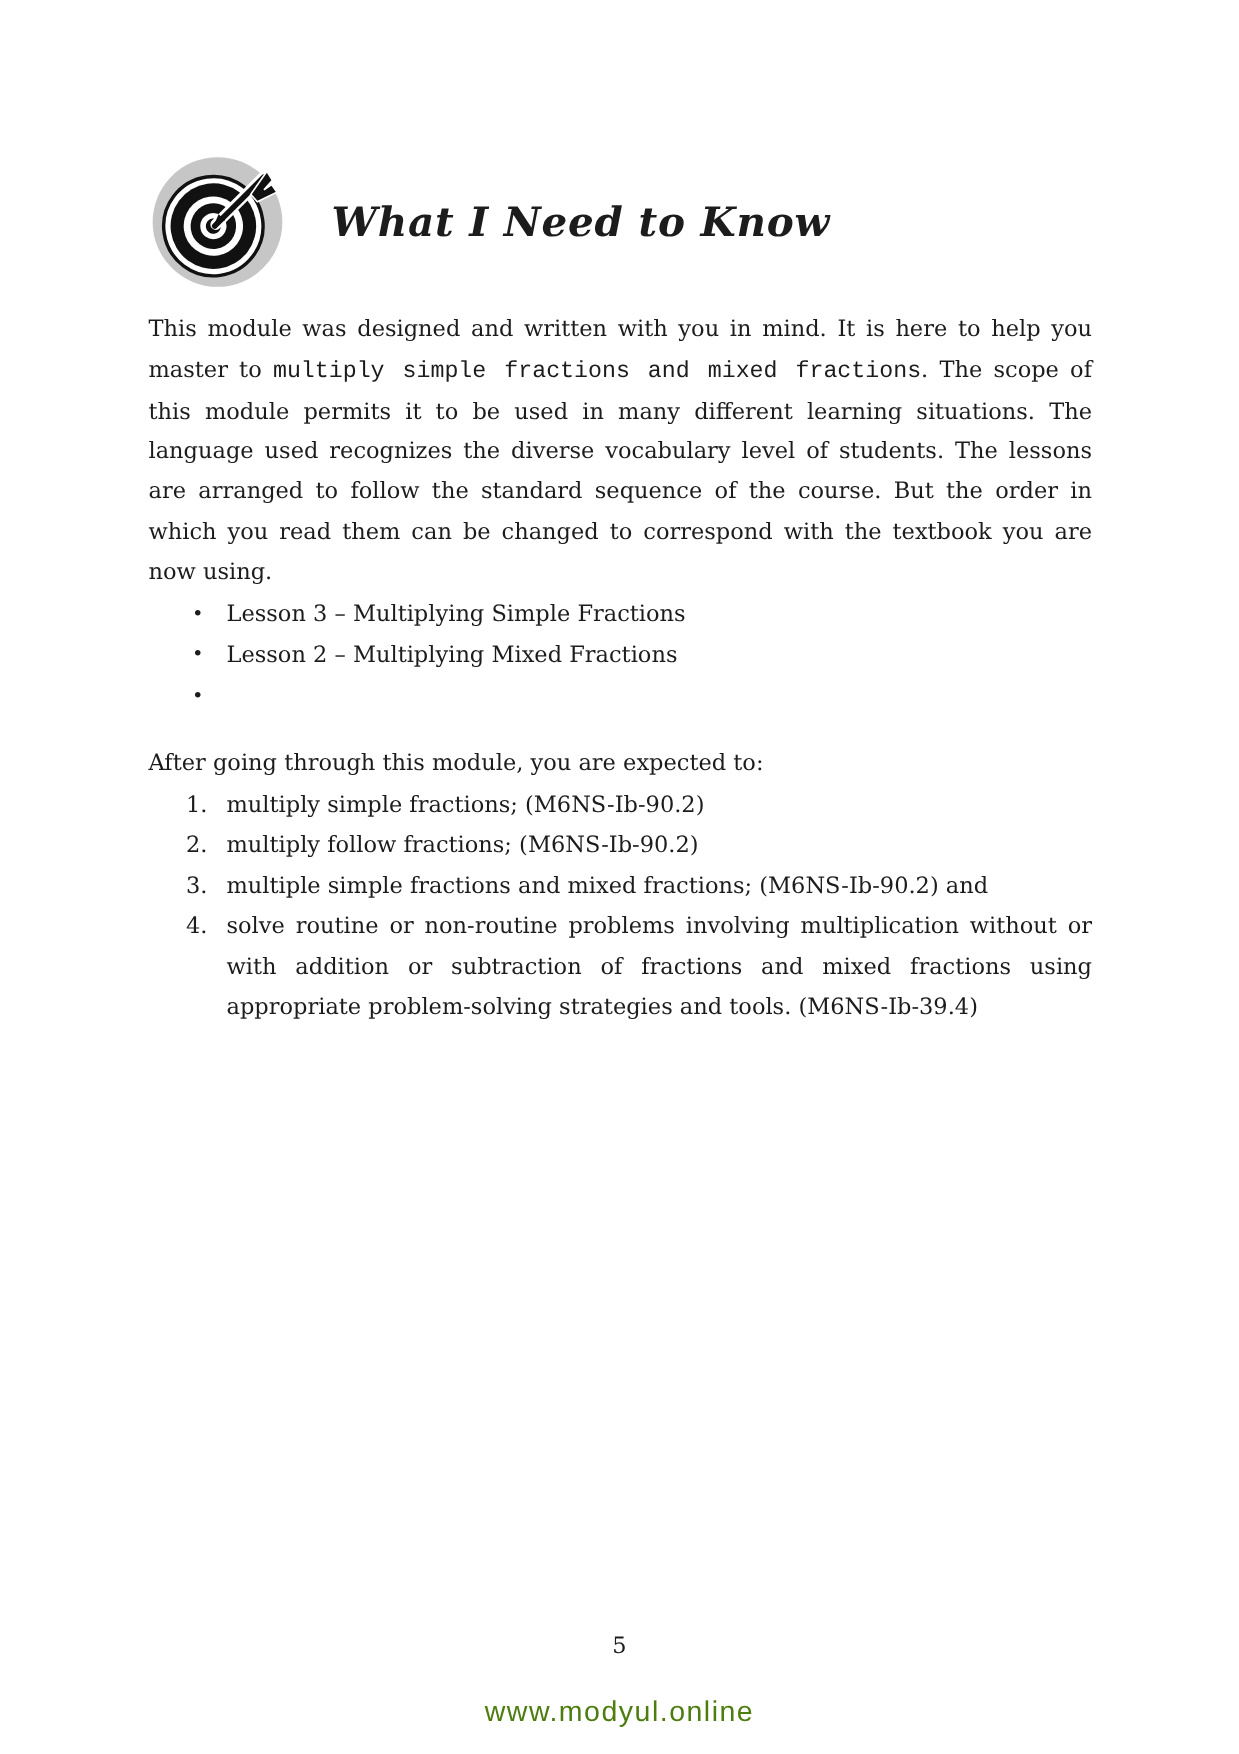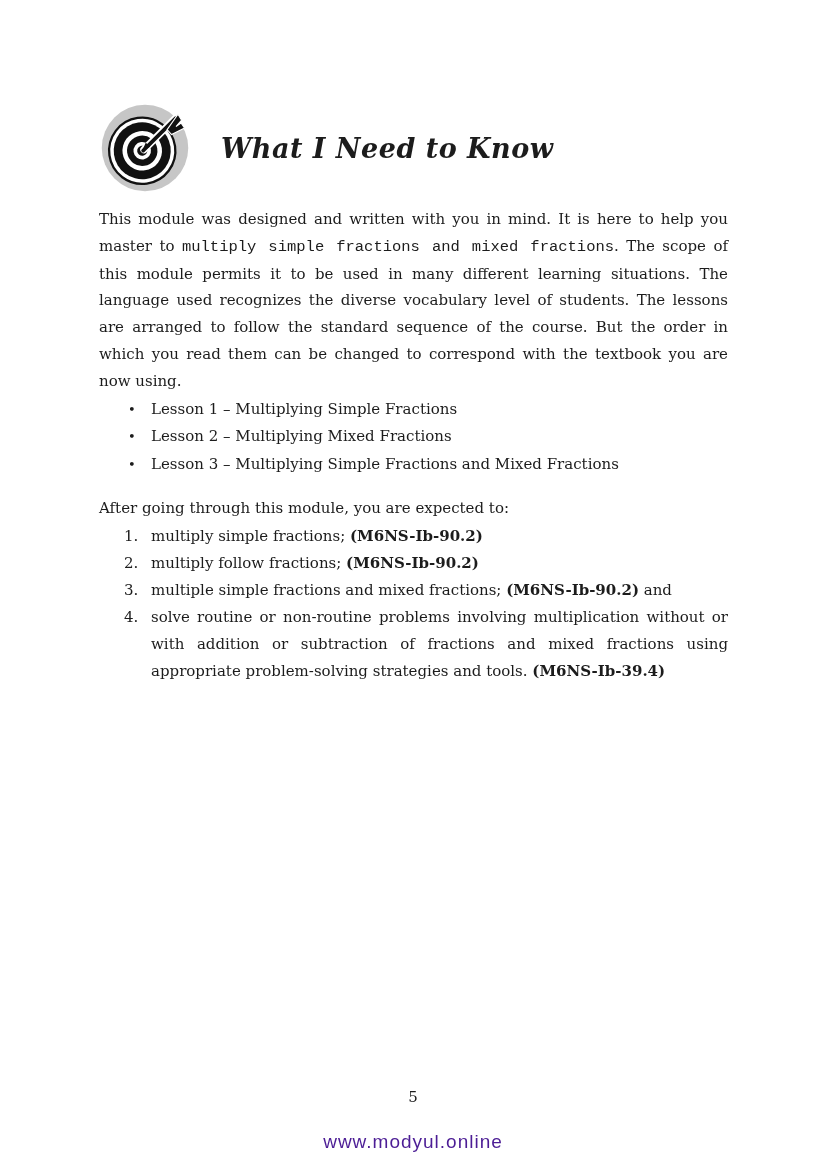--- a/index.html
+++ b/index.html
@@ -72,40 +72,40 @@
   }
   .obj-num {
     margin-left: 25px;
     width: 27px;
     flex: 0 0 auto;
   }
   .obj-body {
     flex: 1;
     text-align: justify;
   }
-  .code { font-weight: bold; }
+  .code { font-weight: normal; }
   .page-number {
     position: absolute;
     left: 0;
     right: 0;
     bottom: 63px;
     text-align: center;
     font-size: 15px;
     color: #1c1c1c;
   }
   .watermark {
     position: absolute;
     left: 0;
     right: 0;
     bottom: 16px;
     text-align: center;
     font-family: "Liberation Sans", sans-serif;
     font-size: 19px;
     letter-spacing: 1px;
-    color: #4c1d95;
+    color: #4d7c0f;
   }
 </style>
 </head>
 <body>
 
 <div class="page">
   <div class="content">
 
     <div class="header">
       <div class="icon-wrap">
@@ -127,29 +127,28 @@
       </div>
       <h1 class="title">What I Need to Know</h1>
     </div>
 
     <p class="para"><span>This module was designed and written with you in mind. It is here to help you master to </span><span class="alt-font">multiply simple fractions and mixed fractions</span><span>. The scope of this module permits it to be used in many different learning situations. The language used recognizes the diverse vocabulary level of students. The lessons are arranged to follow the standard sequence of the course. But the order in which you read them can be changed to correspond with the textbook you are now using.</span></p>
 
 
     <div class="bullet-list">
       <div class="bullet-row">
         <span class="bullet-glyph">•</span>
-        <span>Lesson 1 – Multiplying Simple Fractions</span>
+        <span>Lesson 3 – Multiplying Simple Fractions</span>
       </div>
       <div class="bullet-row">
         <span class="bullet-glyph">•</span>
         <span>Lesson 2 – Multiplying Mixed Fractions</span>
       </div>
       <div class="bullet-row">
         <span class="bullet-glyph">•</span>
-        <span>Lesson 3 – Multiplying Simple Fractions and Mixed Fractions</span>
       </div>
     </div>
 
     <p class="lead">After going through this module, you are expected to:</p>
 
     <div class="numbered-list">
       <div class="obj-row">
         <span class="obj-num">1.</span>
         <span class="obj-body"><span>multiply simple fractions; </span><b class="code">(M6NS-Ib-90.2)</b><span></span></span>
       </div>

